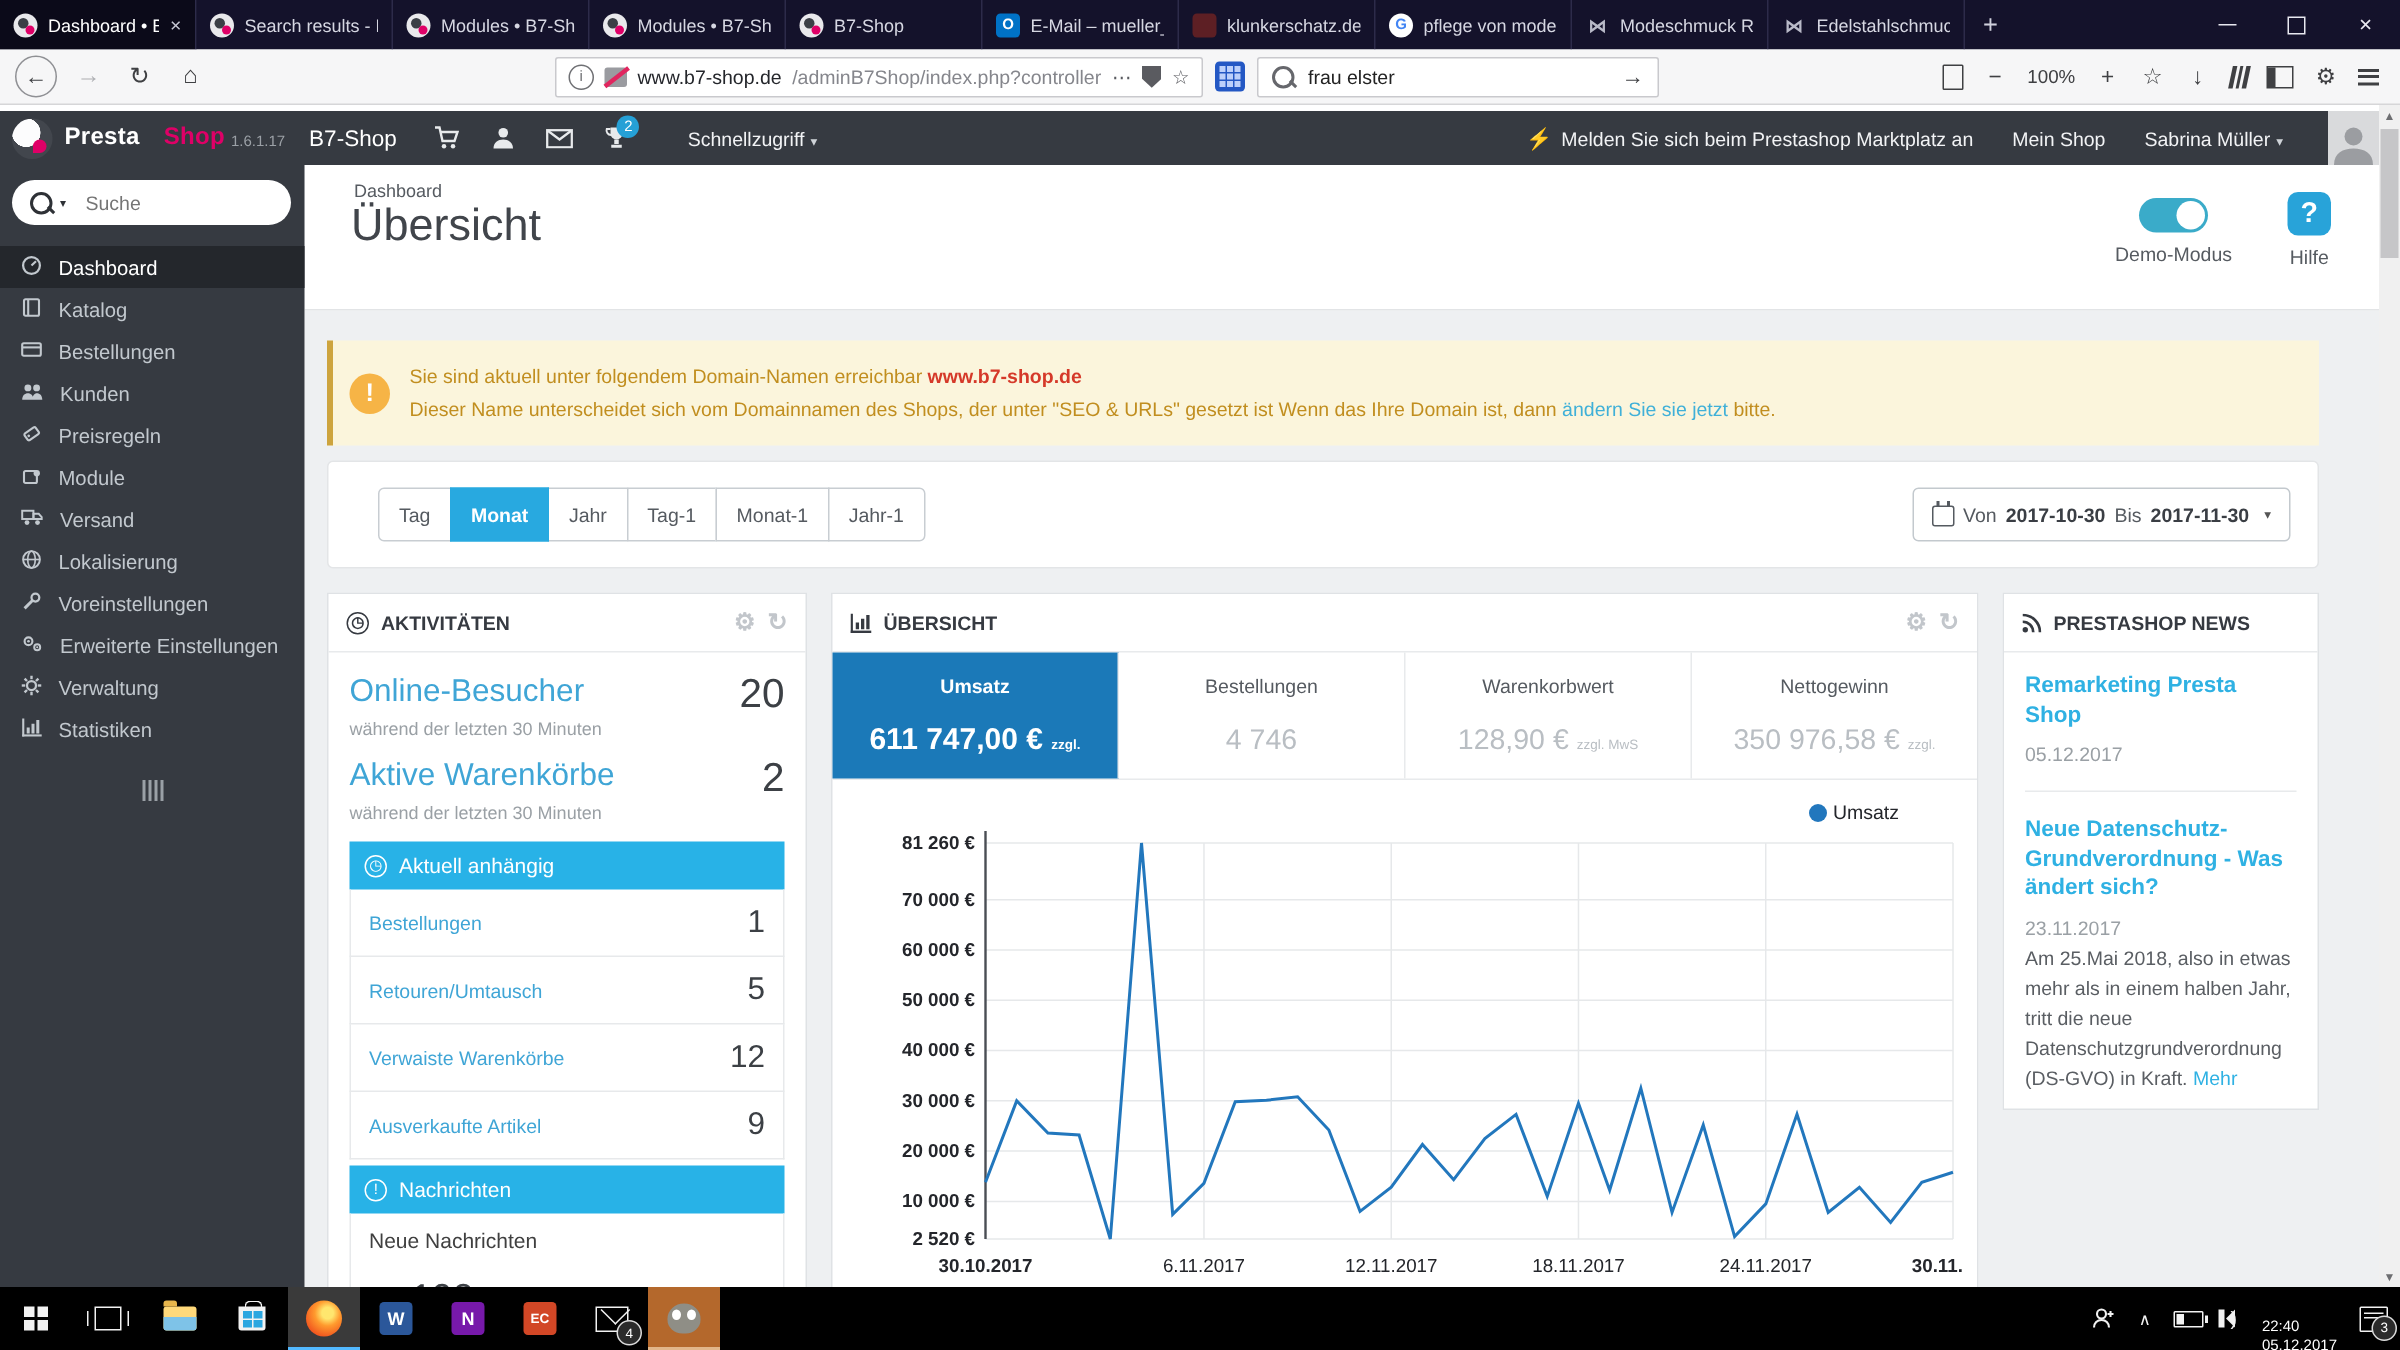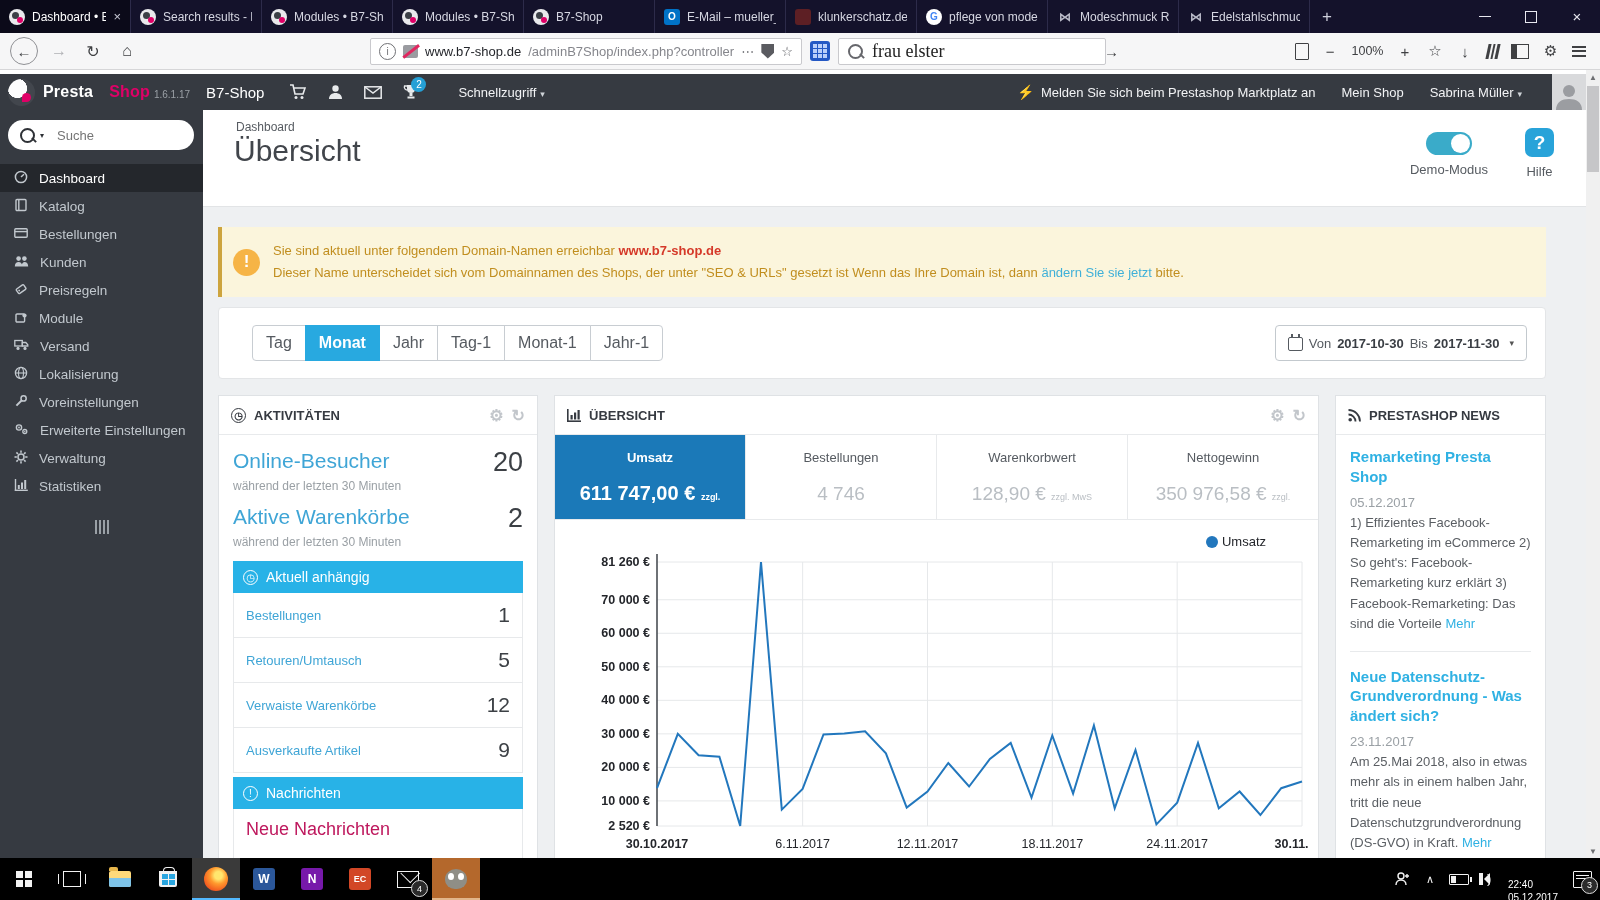--- a/index.html
+++ b/index.html
@@ -36,21 +36,21 @@
   .iinfo{width:15px;height:15px;border:1px solid #6f7074;border-radius:50%;color:#6f7074;font-size:10px;display:flex;align-items:center;justify-content:center;flex:0 0 auto;}
   .iplug{width:15px;height:13px;background:#9a9ba0;position:relative;flex:0 0 auto;border-radius:2px;}
   .iplug::after{content:"";position:absolute;left:-2px;top:5px;width:20px;height:2.5px;background:#e0265f;transform:rotate(-38deg);}
   .pgact{color:#5a5b60;font-size:13px;flex:0 0 auto;}
   .ishield{width:13px;height:15px;background:#5a5b60;clip-path:polygon(0 0,100% 0,100% 60%,50% 100%,0 60%);flex:0 0 auto;}
   .gridbm{width:20px;height:20px;border-radius:3px;background:#2458c4;display:grid;grid-template-columns:repeat(3,4px);grid-template-rows:repeat(3,4px);gap:1px;align-content:center;justify-content:center;}
   .gridbm i{background:#bcd0fa;display:block;}
   .searchfield{width:268px;height:27px;background:#fff;border:1px solid #c9c9cd;border-radius:2px;display:flex;align-items:center;gap:7px;padding:0 9px;box-sizing:border-box;}
   .mag{width:11px;height:11px;border:2px solid #66676c;border-radius:50%;position:relative;flex:0 0 auto;}
   .mag::after{content:"";position:absolute;left:9px;top:9px;width:6px;height:2px;background:#66676c;transform:rotate(45deg);}
-  .searchfield input{border:0;outline:0;flex:1;font-size:18px;color:#222;font-family:Liberation Serif, serif;background:transparent;}
+  .searchfield input{border:0;outline:0;flex:1;font-size:13px;color:#222;font-family:Liberation Sans, sans-serif;background:transparent;}
   .searchfield .go{color:#3f4043;font-size:15px;}
   .navright{margin-left:auto;display:flex;align-items:center;gap:13px;color:#3f4043;padding-right:4px;}
   .zoomlvl{font-size:12.5px;color:#3f4043;}
   .ic16{width:17px;height:17px;display:flex;align-items:center;justify-content:center;font-size:15px;color:#3f4043;}
   .ipage{width:12px;height:15px;border:1.5px solid #3f4043;border-radius:1px;}
   .idownl{font-size:15px;font-weight:bold;}
   .ilib{display:flex;gap:2px;transform:skewX(-12deg);}
   .ilib i{width:2.5px;height:15px;background:#3f4043;display:block;}
   .isidebar{width:16px;height:13px;border:1.5px solid #3f4043;position:relative;}
   .isidebar::after{content:"";position:absolute;left:0;top:0;bottom:0;width:5px;background:#3f4043;}
@@ -105,21 +105,21 @@
   .content{position:absolute;top:97px;left:0;right:0;bottom:0;padding:20px 40px 0 15px;}
   
   .warnbox{border-left:4px solid #cda43e;background:#fbf5dc;min-height:70px;box-sizing:border-box;display:flex;align-items:center;gap:13px;padding:10px 16px 10px 11px;}
   .warnic{width:27px;height:27px;border-radius:50%;background:#f6b446;color:#fff;font-size:17px;font-weight:bold;display:flex;align-items:center;justify-content:center;flex:0 0 auto;}
   .warntxt{font-size:13px;color:#c18e1f;line-height:1.7;}
   .warntxt .dom{color:#d53929;font-weight:bold;}
   .warntxt .chg{color:#3fb0d8;}
   
   .fstrip{margin-top:10px;background:#fff;border:1px solid #e3e5e7;border-radius:4px;height:72px;display:flex;align-items:center;justify-content:space-between;padding:0 18px 0 34px;box-sizing:border-box;}
   .btngroup{display:flex;}
-  .fbtn{height:34px;padding:0 13px;border:1px solid #c8cdd2;background:#fff;color:#555a60;font-size:16px;display:flex;align-items:center;margin-left:-1px;cursor:default;}
+  .fbtn{height:34px;padding:0 13px;border:1px solid #c8cdd2;background:#fff;color:#555a60;font-size:13px;display:flex;align-items:center;margin-left:-1px;cursor:default;}
   .fbtn:first-child{border-radius:4px 0 0 4px;}
   .fbtn:last-child{border-radius:0 4px 4px 0;}
   .fbtn.active{background:#28a9e0;border-color:#28a9e0;color:#fff;font-weight:bold;z-index:2;}
   .datebtn{height:34px;border:1px solid #c3c9ce;border-radius:4px;background:#fff;display:flex;align-items:center;gap:6px;padding:0 12px;font-size:13px;color:#555a60;}
   .datebtn b{color:#3a3e44;}
   .cal{width:13px;height:12px;border:1.5px solid #555a60;border-radius:2px;position:relative;margin-top:2px;}
   .cal::before,.cal::after{content:"";position:absolute;top:-4px;width:2px;height:4px;background:#555a60;}
   .cal::before{left:2px;} .cal::after{right:2px;}
   
   .cols{display:flex;gap:16px;margin-top:16px;align-items:flex-start;}
@@ -135,21 +135,21 @@
   .metric{display:flex;justify-content:space-between;align-items:flex-start;}
   .metric a{font-size:21px;color:#3fa5d6;text-decoration:none;font-weight:300;}
   .metric .val{font-size:27px;color:#3c4045;font-weight:300;line-height:1;}
   .mcap{font-size:12px;color:#9aa0a5;margin:3px 0 12px;}
   .bluebar{background:#28b2e7;color:#fff;font-size:14px;padding:8px 10px;display:flex;align-items:center;gap:8px;margin-top:4px;}
   .cic{width:15px;height:15px;border:1.5px solid #fff;border-radius:50%;font-size:10px;display:flex;align-items:center;justify-content:center;flex:0 0 auto;box-sizing:border-box;}
   .arow{display:flex;justify-content:space-between;align-items:center;height:44px;padding:0 12px;border:1px solid #e7e9eb;border-top:0;font-size:13px;}
   .arow a{color:#3fa5d6;text-decoration:none;}
   .arow .num{font-size:21px;color:#3c4045;font-weight:300;}
   .msgbox{border:1px solid #e7e9eb;border-top:0;padding:10px 12px 16px;}
-  .msgbox a{font-size:18px;color:#be185d;text-decoration:none;}
+  .msgbox a{font-size:14px;color:#404040;text-decoration:none;}
   .msgbox .num{font-size:25px;color:#3c4045;font-weight:300;margin:14px 0 0 28px;}
   
   .kpis{display:flex;border-bottom:1px solid #e8eaec;}
   .kpi{flex:1;height:84px;border-right:1px solid #e8eaec;display:flex;flex-direction:column;align-items:center;justify-content:space-between;padding:15px 4px 14px;box-sizing:border-box;overflow:hidden;}
   .kpi:last-child{border-right:0;}
   .kpi .kl{font-size:13px;color:#555a60;white-space:nowrap;}
   .kpi .kv{font-size:19px;color:#b9bec3;font-weight:300;white-space:nowrap;}
   .kpi .kv small{font-size:9px;}
   .kpi.active{background:#1b79b8;}
   .kpi.active .kl{color:#fff;font-weight:bold;}
@@ -665,21 +665,20 @@
             <div class="phead">
               <svg width="13" height="13" viewBox="0 0 13 13">
                   <circle cx="2.2" cy="10.8" r="1.8" fill="#363a41"></circle>
                   <path d="M0.5 5.5a7 7 0 0 1 7 7M0.5 1a11.5 11.5 0 0 1 11.5 11.5" fill="none" stroke="#363a41" stroke-width="1.8"></path>
                 </svg>
               <span>PRESTASHOP NEWS</span>
             </div>
             <div class="nbody" id="newsbody">
                 <a class="ntitle" href="#">Remarketing Presta Shop</a>
                 <div class="ndate">05.12.2017</div>
-                <div class="ntext"><span>1) Effizientes Facebook-Remarketing im eCommerce 2) So geht's: Facebook-Remarketing kurz erklärt 3) Facebook-Remarketing: Das sind die Vorteile</span> <a href="#">Mehr</a></div>
                 <div class="ndiv"></div>
                 <a class="ntitle" href="#">Neue Datenschutz-Grundverordnung - Was ändert sich?</a>
                 <div class="ndate">23.11.2017</div>
                 <div class="ntext"><span>Am 25.Mai 2018, also in etwas mehr als in einem halben Jahr, tritt die neue Datenschutzgrundverordnung (DS-GVO) in Kraft.</span> <a href="#">Mehr</a></div>
               </div>
           </div>
         </div>
       </div>
     </div>
 

